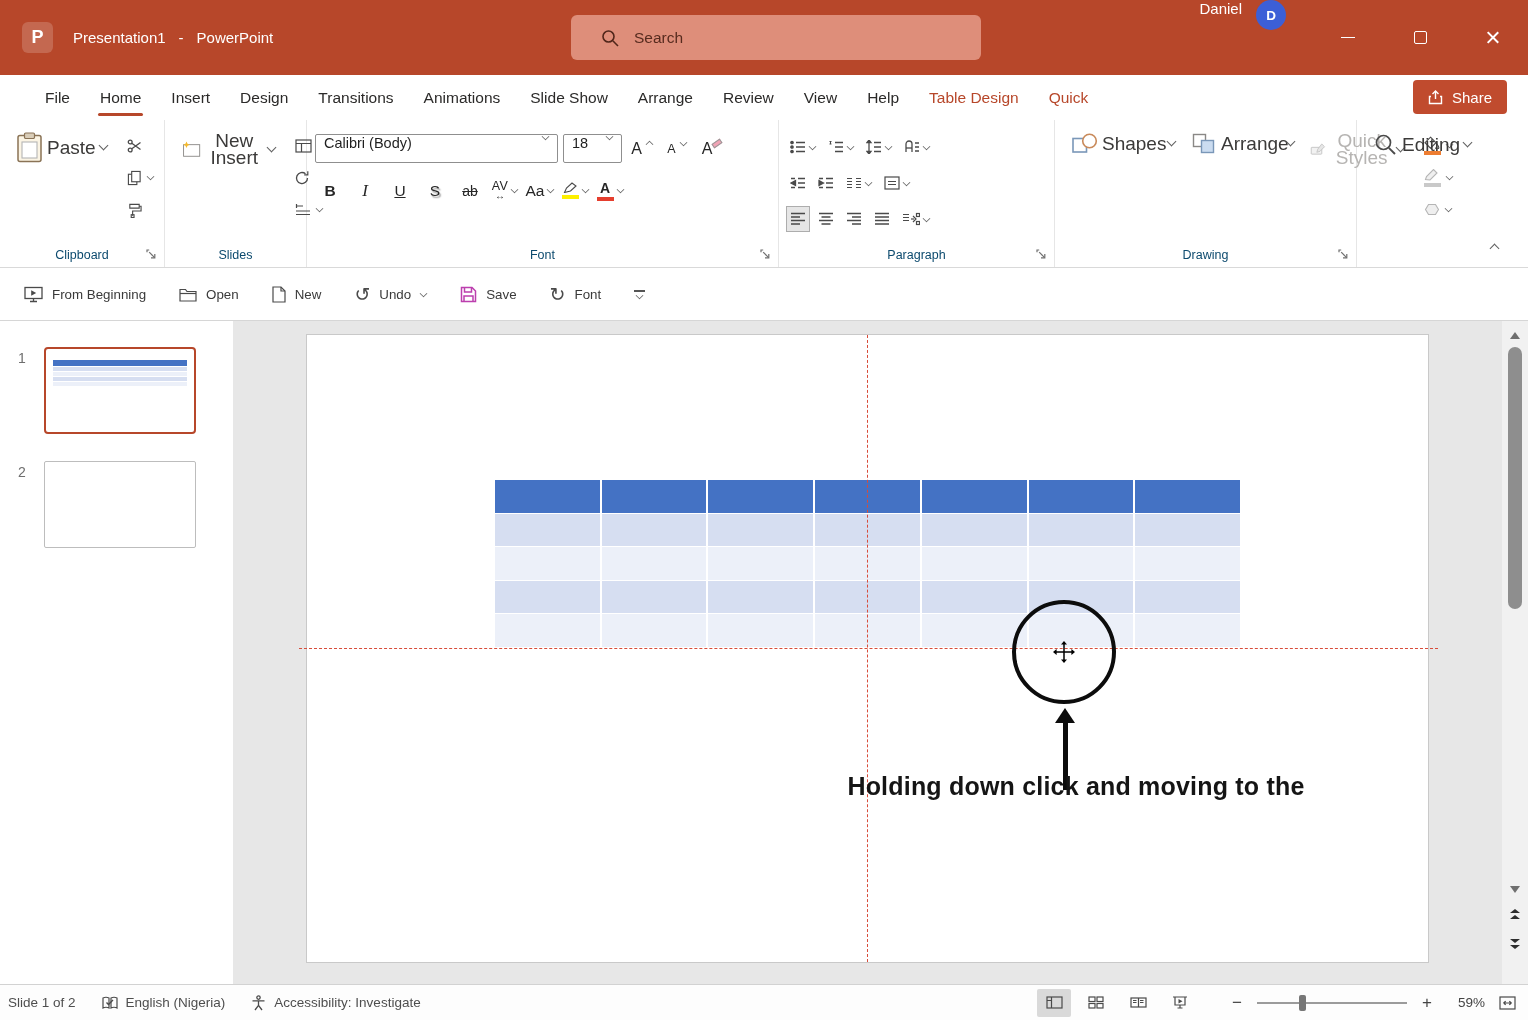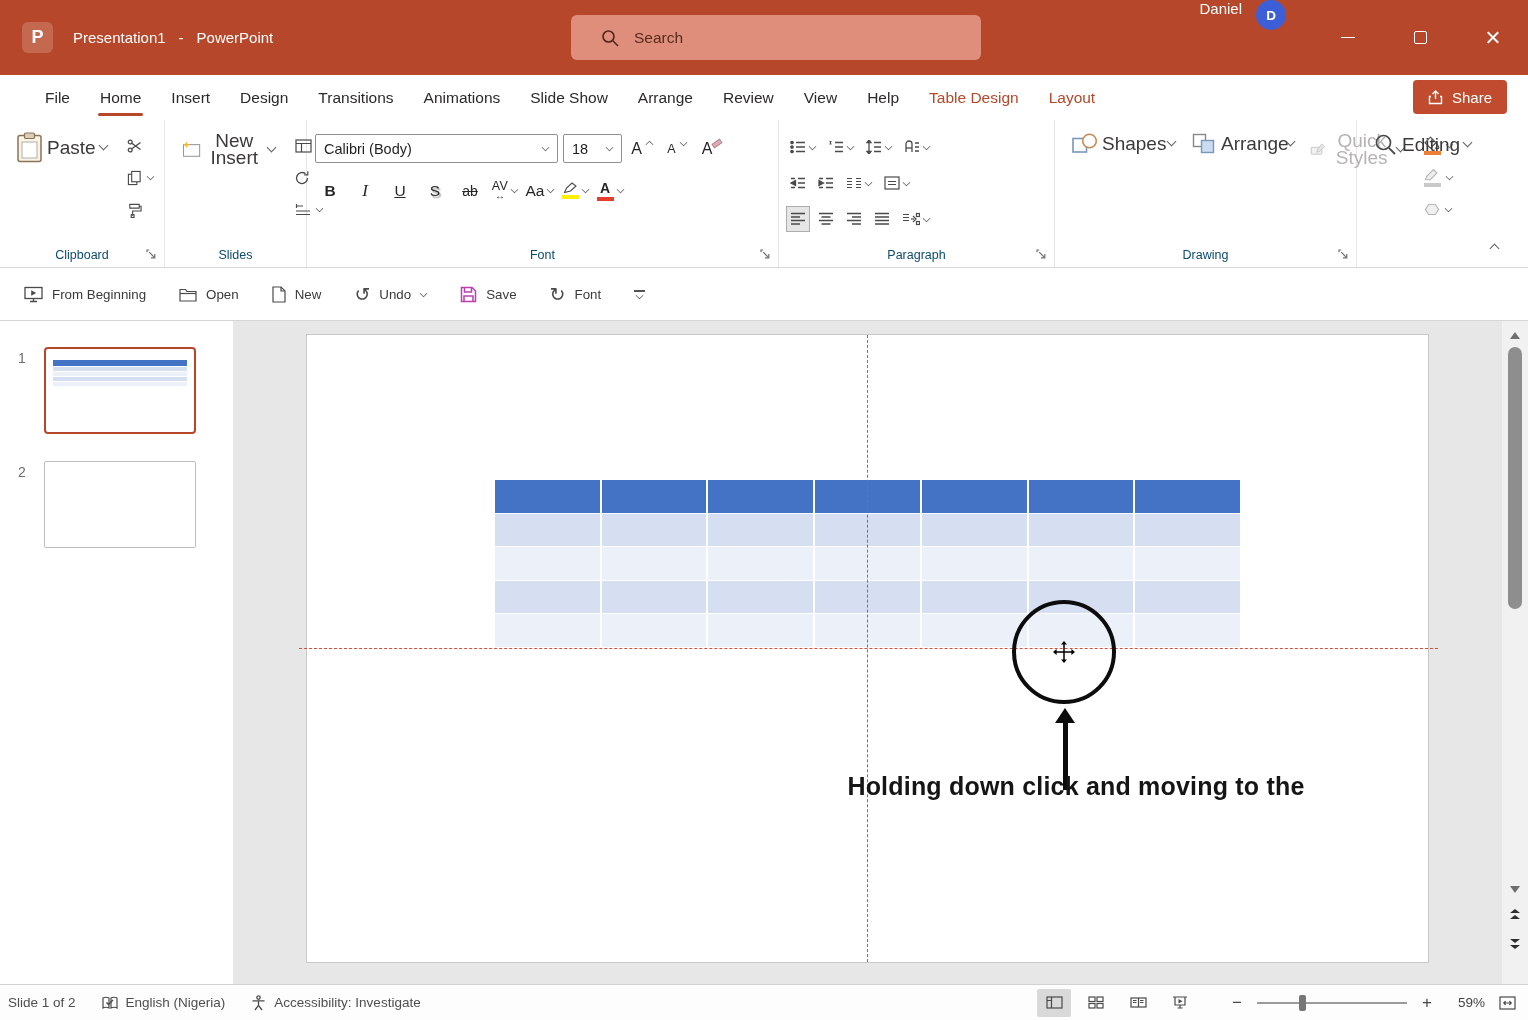--- a/index.html
+++ b/index.html
@@ -52,21 +52,21 @@
      transform:rotate(45deg);margin-top:-4px;flex:none}
 .chv.up{transform:rotate(225deg);margin-top:3px}
 .chv.t{transform:rotate(45deg) scale(.78);margin-top:-2px}
 .chv.t.up{transform:rotate(225deg) scale(.78);margin-top:2px}
 .rz{margin-bottom:11px;margin-left:1px}
 .mcol{display:flex;flex-direction:column;gap:7px;margin-left:8px;padding-top:4px}
 .mbtn{display:flex;align-items:center;gap:5px;height:25px;padding:0 4px}
 .g-clip{width:165px}.g-slides{width:142px}.g-font{width:472px}.g-para{width:276px}.g-draw{width:302px}.g-edit{width:86px}
 .rows{display:flex;flex-direction:column;gap:13px;padding-top:5px}
 .frow{display:flex;align-items:center;gap:5px}
-.combo{height:29px;border:1px solid #8F8F8F;border-radius:2px;background:#fff;display:flex;align-items:center;
+.combo{height:29px;border:1px solid #8F8F8F;border-radius:2px;background:#fff;display:flex;
        justify-content:space-between;padding:0 8px;font-size:14.5px;color:#1f1f1f}
 .combo.name{width:243px}.combo.size{width:59px}
 .ibtn{min-width:30px;height:29px;display:flex;align-items:center;justify-content:center;font-size:15.5px;color:#262626;gap:3px}
 .ibtn.b{font-weight:800}
 .ibtn.i{font-style:italic;font-family:"Liberation Serif",serif;font-size:17px}
 .ibtn.u{text-decoration:underline}
 .ibtn.s{text-shadow:1.5px 1.5px 1.5px #9a9a9a}
 .ibtn.strike span{text-decoration:line-through;font-size:14px}
 .ga{font-size:16px}.ga.sm{font-size:12.5px}
 .eraser{width:10px;height:5px;background:#F1A3B5;border:1px solid #999;transform:rotate(-35deg);margin:0 0 10px -3px}
@@ -179,21 +179,21 @@
     <div class="tab">Insert</div>
     <div class="tab">Design</div>
     <div class="tab">Transitions</div>
     <div class="tab">Animations</div>
     <div class="tab">Slide Show</div>
     <div class="tab">Arrange</div>
     <div class="tab">Review</div>
     <div class="tab">View</div>
     <div class="tab">Help</div>
     <div class="tab ctx">Table Design</div>
-    <div class="tab ctx">Layout</div>
+    <div class="tab ctx">Quick</div>
     <button class="share-btn">
       <svg width="15" height="15" viewBox="0 0 15 15">
         <g fill="none" stroke="#fff" stroke-width="1.4">
           <path d="M7.5 9V1.5"></path>
             <path d="M4.5 4l3-3 3 3"></path>
             <path d="M3 6.5H1.5v7h12v-7H12"></path>
         </g>
       </svg>
       <span>Share</span>
     </button>

